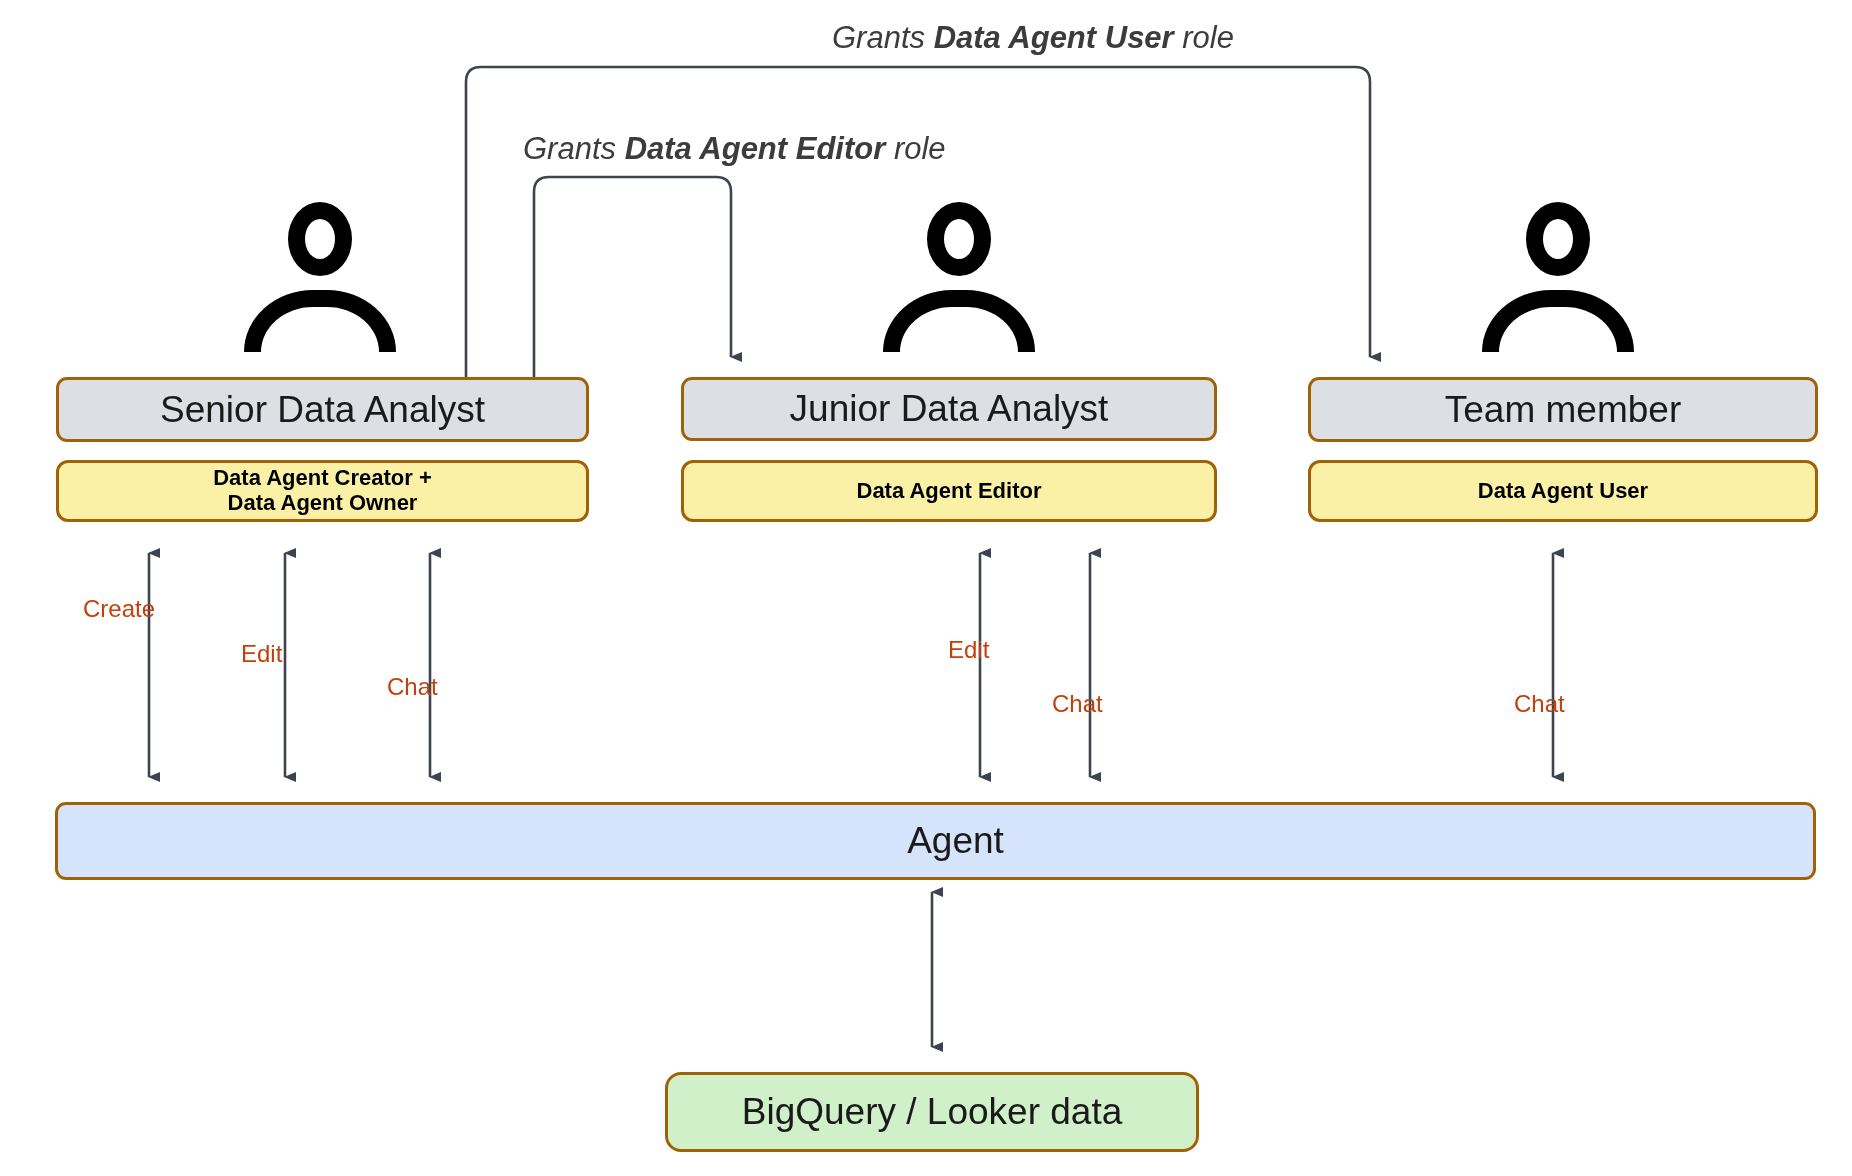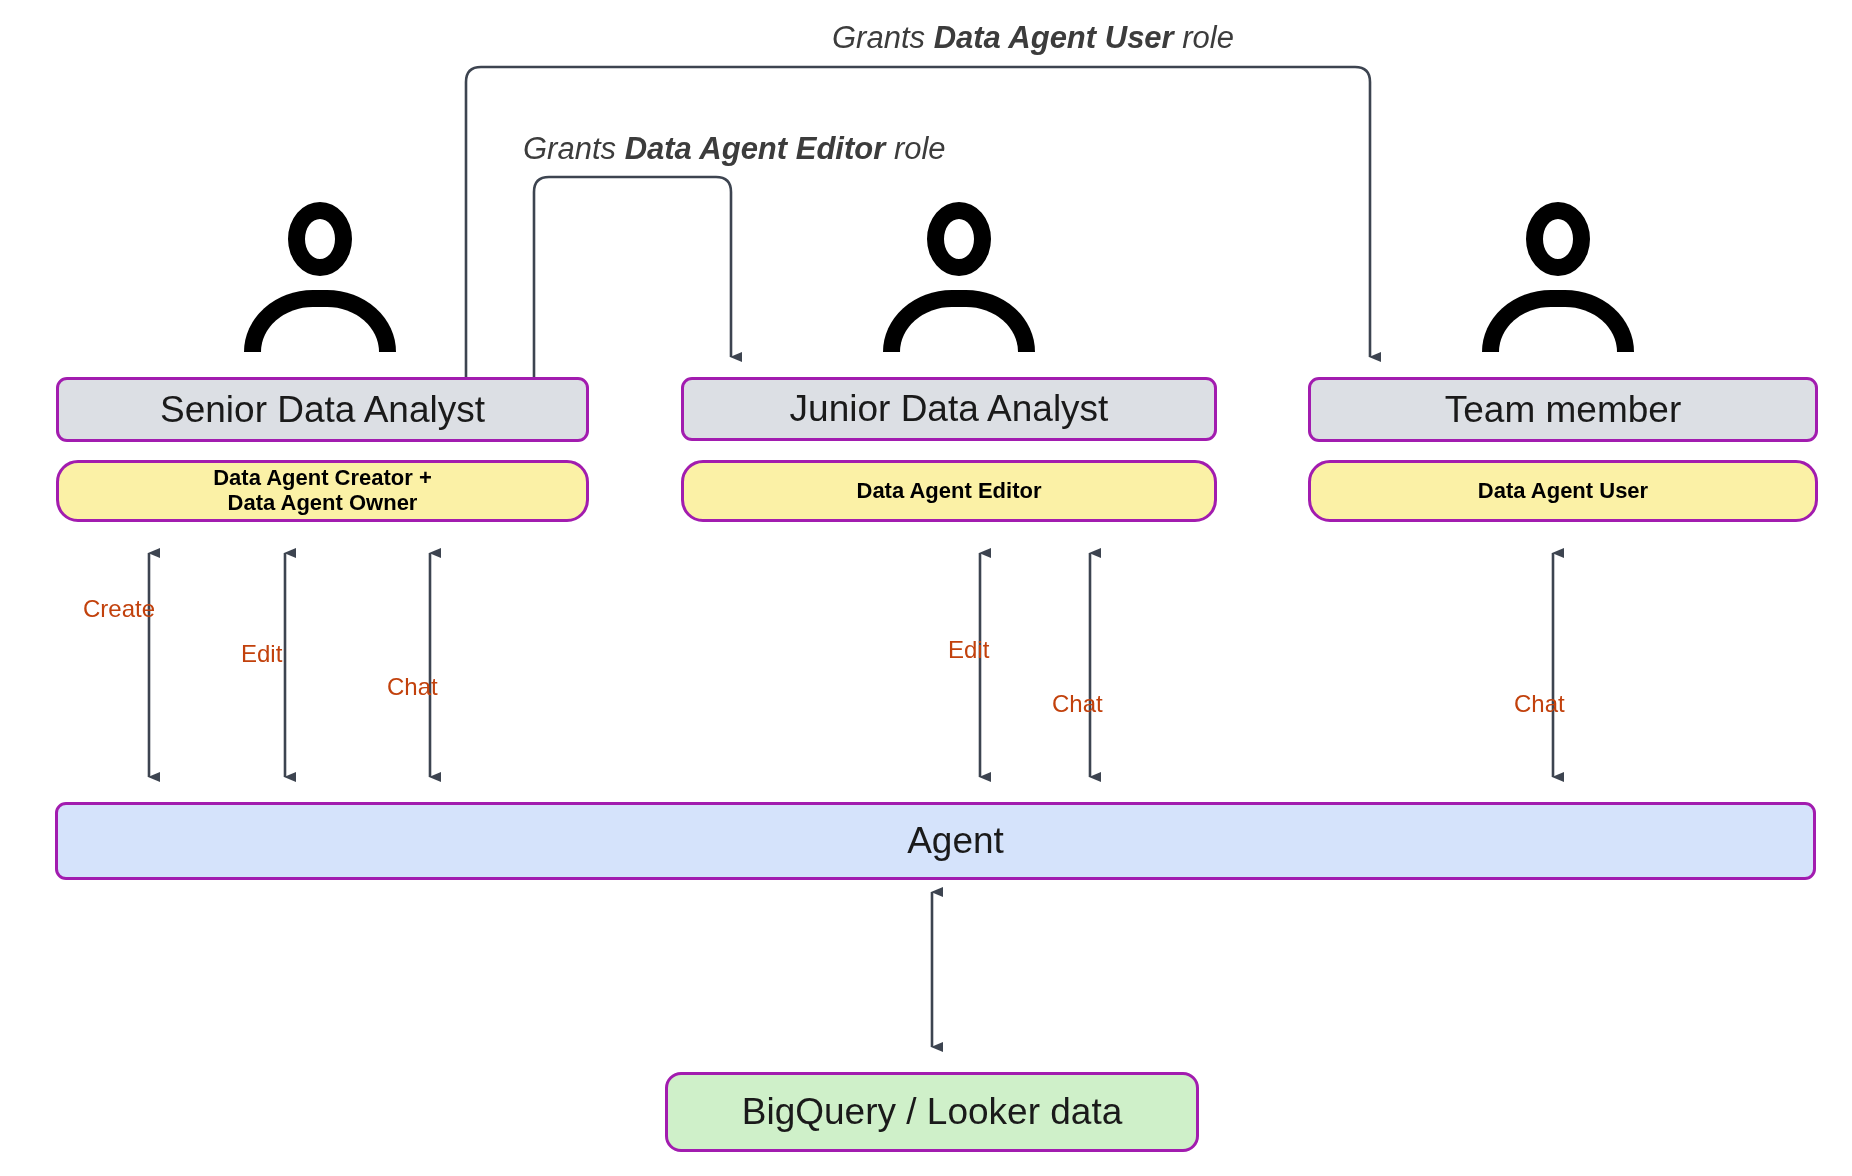--- a/index.html
+++ b/index.html
@@ -54,37 +54,37 @@
     border-bottom: none;
     border-top-left-radius: 100px 90px;
     border-top-right-radius: 100px 90px;
     box-sizing: border-box;
   }
 
   
   .card {
     position: absolute;
     box-sizing: border-box;
-    border: 3px solid #a21caf;
+    border: 3px solid #a16207;
     display: flex;
     align-items: center;
     justify-content: center;
     text-align: center;
     line-height: 1.12;
   }
   .card.title {
     background: #dcdfe4;
     border-radius: 11px;
     font-size: 37px;
     color: #1a1a1a;
     font-weight: 400;
   }
   .card.role {
     background: #fbf1a6;
-    border-radius: 22px;
+    border-radius: 12px;
     font-size: 22px;
     font-weight: bold;
     color: #000000;
   }
   .card.agent {
     background: #d5e3fb;
     border-radius: 11px;
     font-size: 37px;
     color: #1a1a1a;
   }

